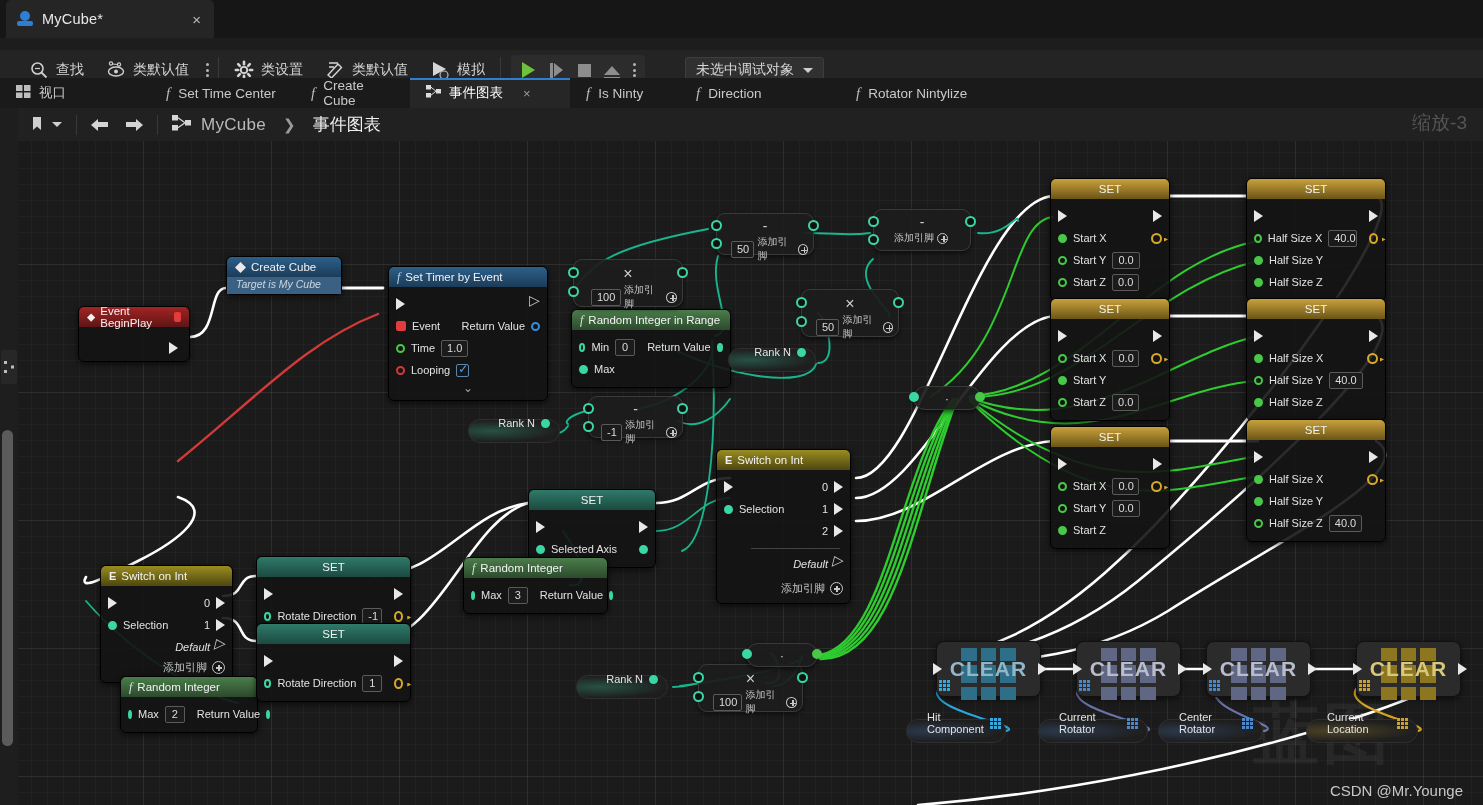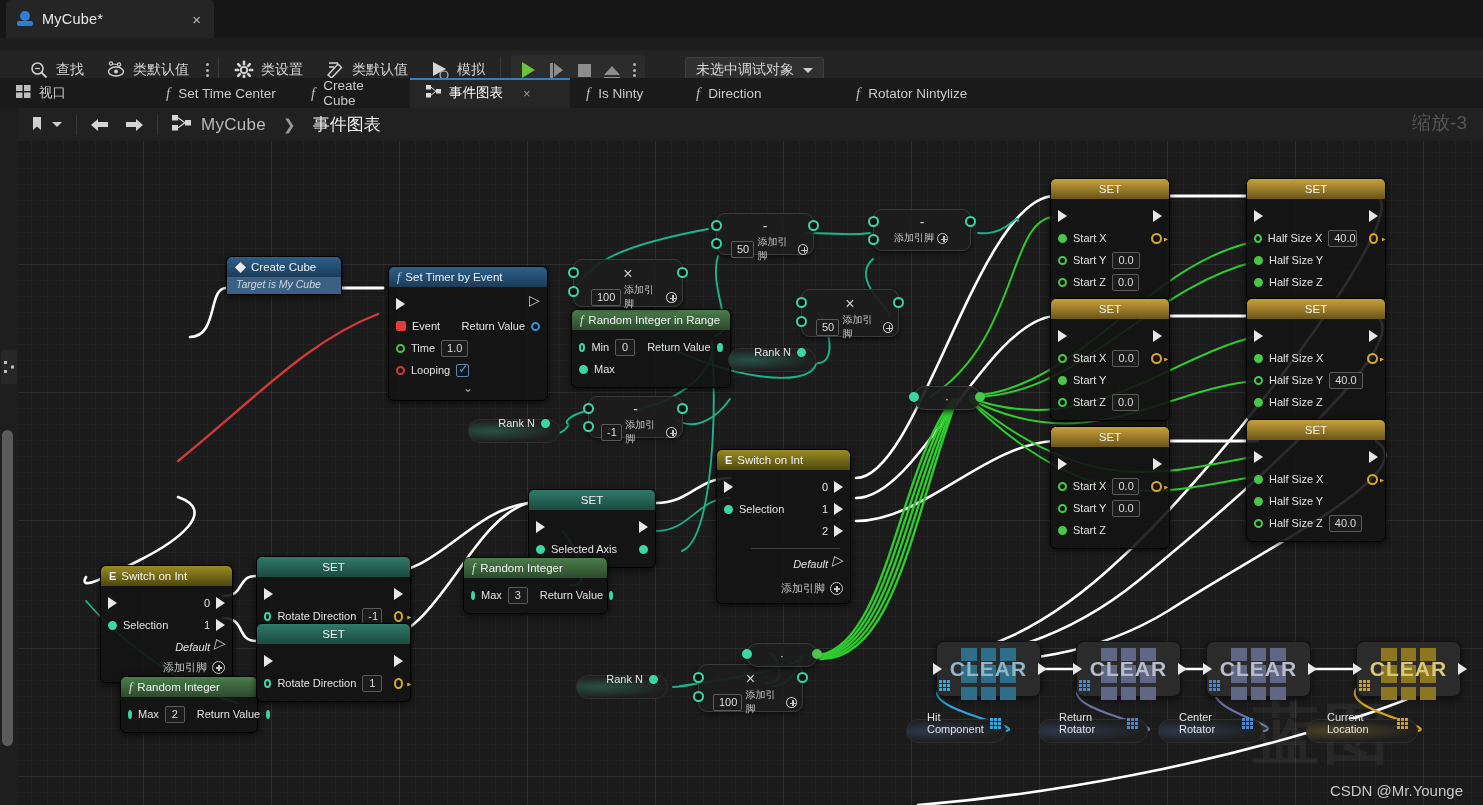--- a/index.html
+++ b/index.html
@@ -480,20 +480,35 @@
         <path d="M1292,528 C1310,528 1320,528 1335,528" stroke="#fff" stroke-width="2.6"></path>
         <path d="M1440,528 C1460,540 1200,640 900,664" stroke="#fff" stroke-width="2.6"></path>
 
         <path d="M988,590 C1010,585 908,570 920,548" stroke="#2aa6d8" stroke-width="2.2"></path>
         <path d="M1128,590 C1150,585 1048,570 1060,548" stroke="#6b74a8" stroke-width="2.2"></path>
         <path d="M1246,590 C1268,585 1188,570 1198,548" stroke="#6b74a8" stroke-width="2.2"></path>
         <path d="M1400,590 C1420,585 1325,570 1338,548" stroke="#d4a21c" stroke-width="2.2"></path>
       </g>
     </svg>
 
+    <div class="node" style="left:60px; top:165px; width:112px;">
+      <div class="nhdr ev">
+        <svg width="11" height="11" viewBox="0 0 11 11">
+            <path d="M5.5 0 L11 5.5 L5.5 11 L0 5.5 Z" fill="#f0f0f0"></path>
+          </svg>
+        <span>Event BeginPlay</span>
+        <span class="spacer"></span>
+        <span class="dot sq"></span>
+      </div>
+      <div class="nbody" style="height:34px">
+        <div class="prow r" style="position:absolute; right:4px; bottom:2px;">
+          <span class="exec"></span>
+        </div>
+      </div>
+    </div>
 
     <div class="node" style="left:208px; top:115px; width:116px;">
       <div class="nhdr fn">
         <svg width="11" height="11" viewBox="0 0 11 11">
             <path d="M5.5 0 L11 5.5 L5.5 11 L0 5.5 Z" fill="#eaeaea"></path>
           </svg>
         <span>Create Cube</span>
       </div>
       <div class="fnsub" style="background:#3a6184;">Target is My Cube</div>
     </div>
@@ -989,21 +1004,21 @@
           <i></i>
           <i></i>
           <i></i>
           <i></i>
           <i></i>
           <i></i>
         </span>
     </div>
     <div class="vget blue" style="left:1020px; top:578px; width:110px;">
       <span class="spacer"></span>
-      <span>Return Rotator</span>
+      <span>Current Rotator</span>
       <span class="grid9">
           <i></i>
           <i></i>
           <i></i>
           <i></i>
           <i></i>
           <i></i>
           <i></i>
           <i></i>
           <i></i>

